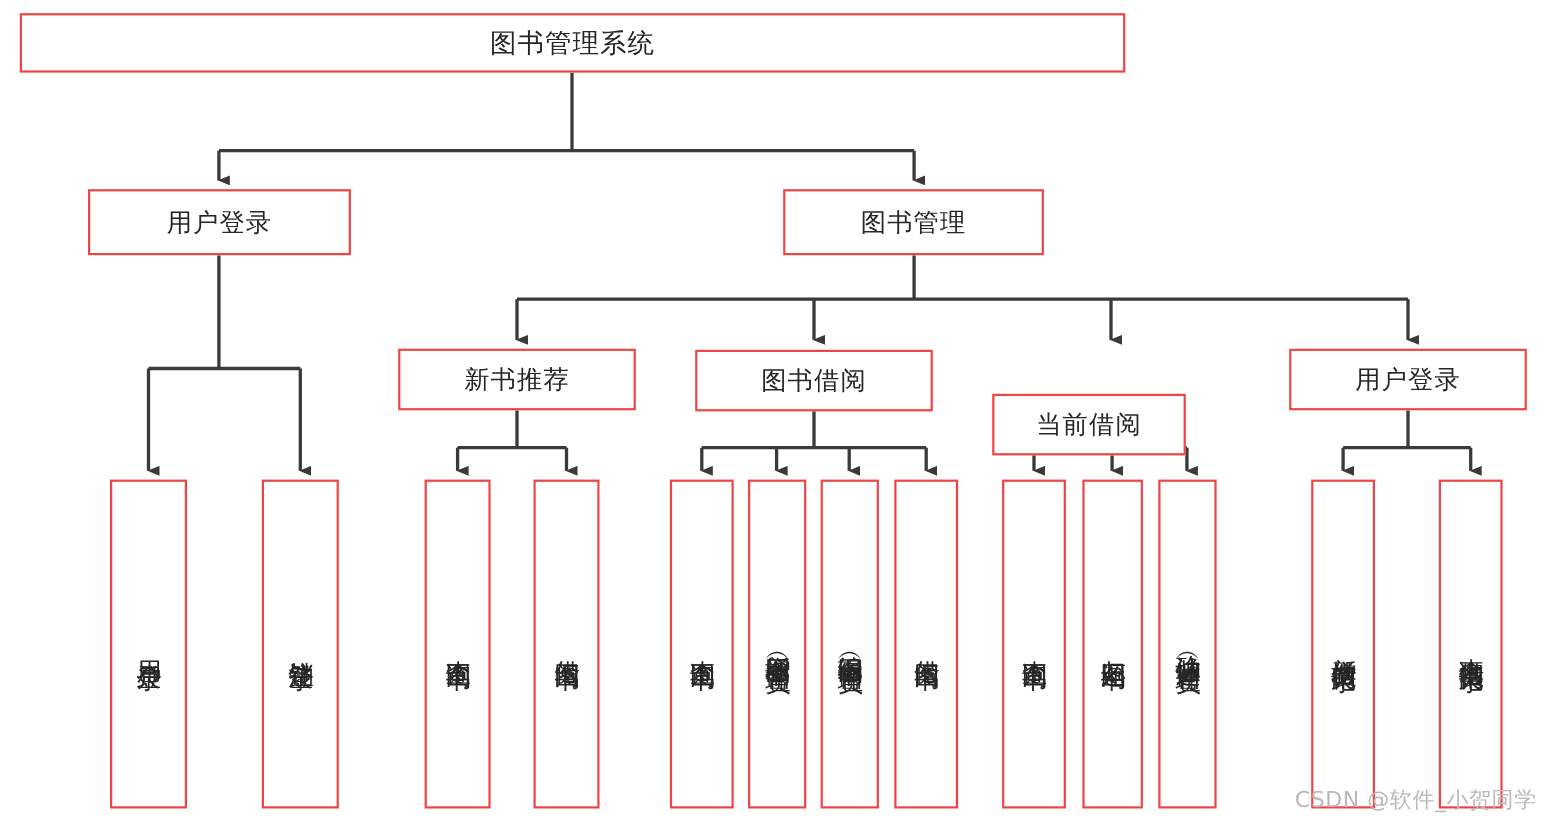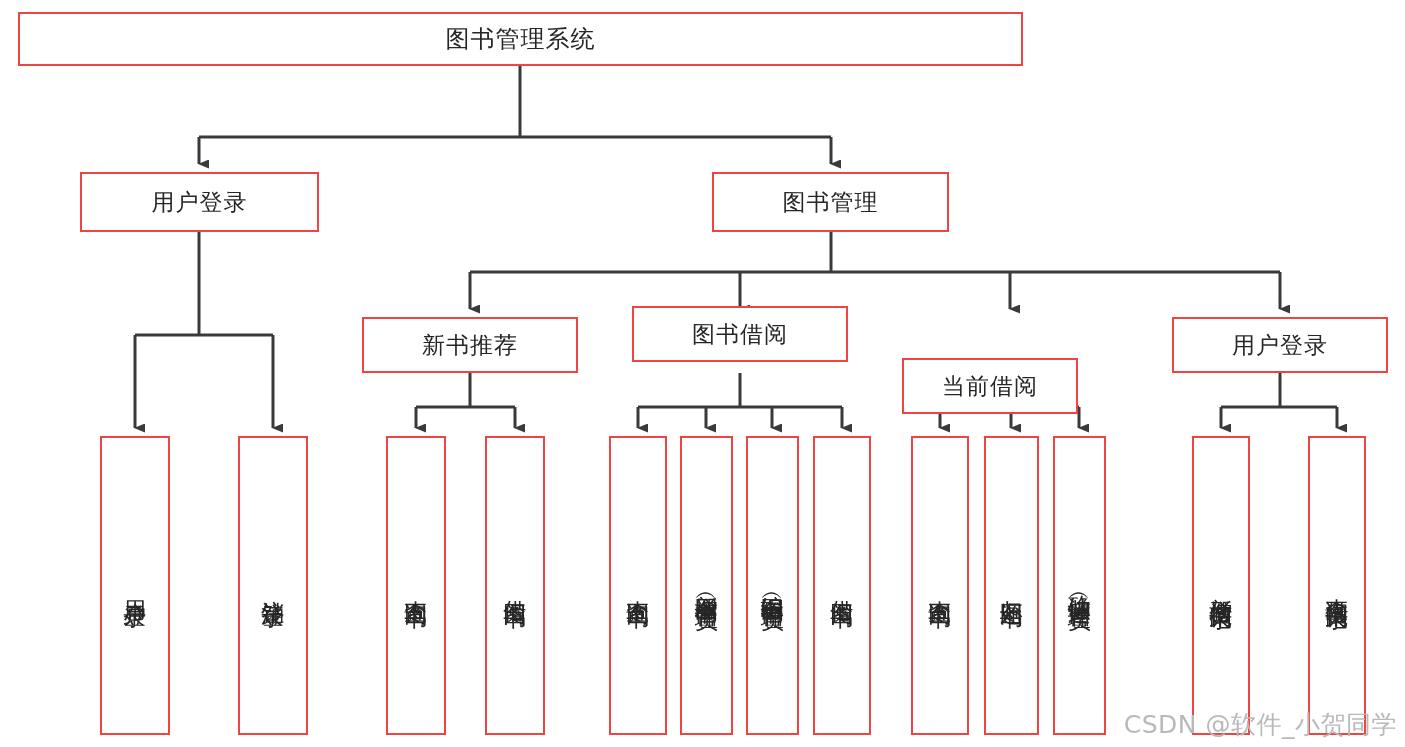--- a/index.html
+++ b/index.html
@@ -53,21 +53,21 @@
     font-size: 23px;
     line-height: 1.32;
     letter-spacing: 2px;
     white-space: nowrap;
     text-align: center;
   }
   .watermark {
     position: absolute;
     right: 8px;
     bottom: 6px;
-    font-size: 25px;
+    font-size: 20px;
     color: #b9b9b9;
     white-space: nowrap;
     letter-spacing: 0.5px;
     pointer-events: none;
   }
 </style>
 </head>
 <body>
 
 <div id="diagram-root">
@@ -129,21 +129,21 @@
   <div class="node" style="left:80px; top:172px; width:239px; height:60px;">
     <span class="node-h">用户登录</span>
   </div>
   <div class="node" style="left:712px; top:172px; width:237px; height:60px;">
     <span class="node-h">图书管理</span>
   </div>
 
   <div class="node" style="left:362px; top:317px; width:216px; height:56px;">
     <span class="node-h">新书推荐</span>
   </div>
-  <div class="node" style="left:632px; top:306px; width:216px; height:56px;justify-content:center;">
+  <div class="node" style="left:632px; top:318px; width:216px; height:56px;justify-content:center;">
     <span class="node-h">图书借阅</span>
   </div>
   <div class="node" style="left:902px; top:317px; width:176px; height:56px;margin-top:41px;">
     <span class="node-h">当前借阅</span>
   </div>
   <div class="node" style="left:1172px; top:317px; width:216px; height:56px;">
     <span class="node-h">用户登录</span>
   </div>
 
   <div class="node node-leaf" style="left:100px; top:436px; width:70px; height:299px;">

